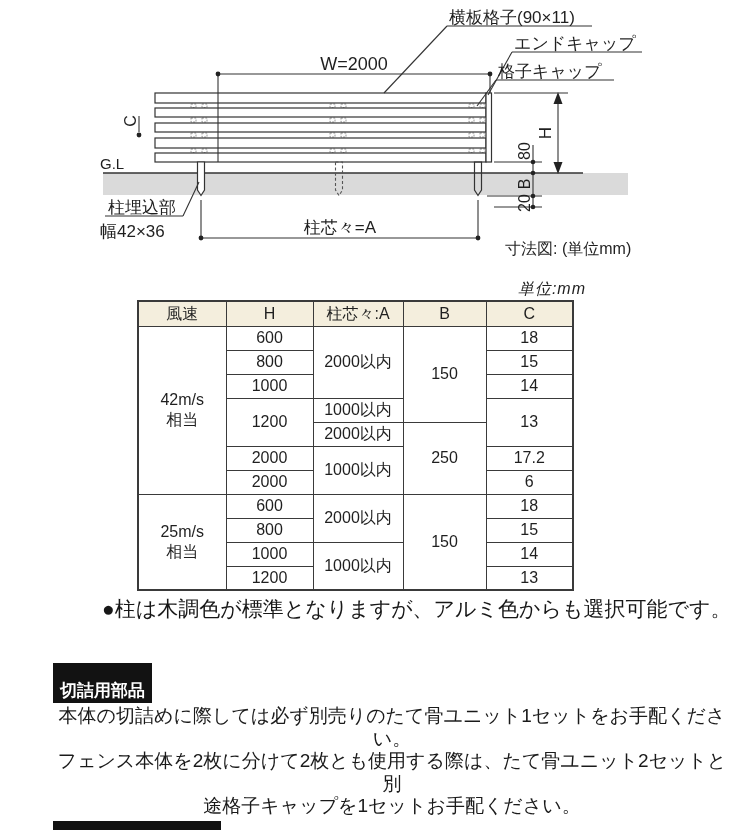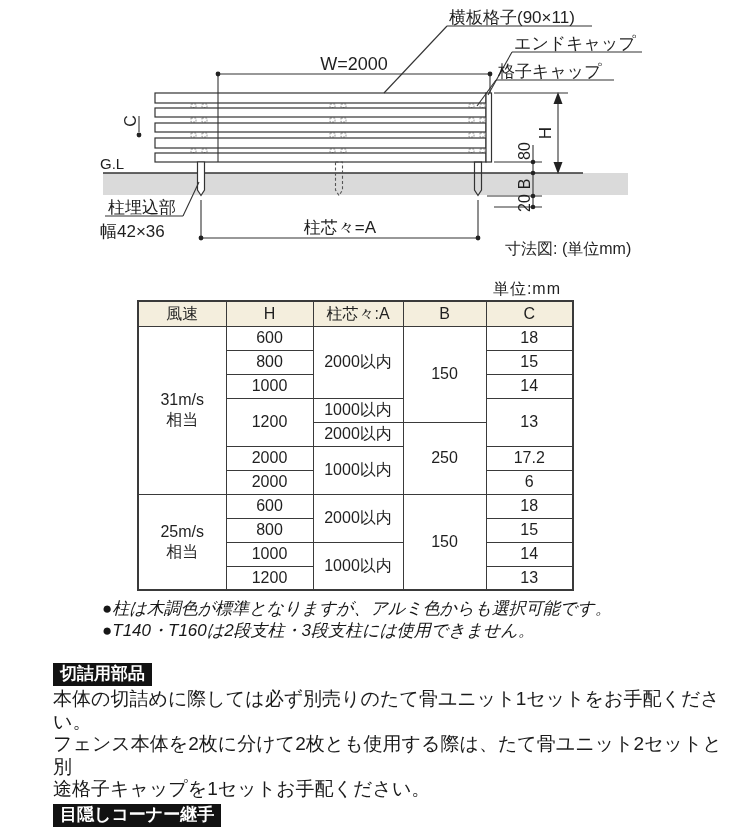--- a/index.html
+++ b/index.html
@@ -7,42 +7,42 @@
   body { width:740px; height:830px; position:relative; overflow:hidden;
          font-family:"Liberation Sans","DejaVu Sans",sans-serif; color:#1f1f1f; }
 
   .abs { position:absolute; }
 
   
   #diagram { left:0; top:0; }
   #diagram text { fill:#1f1f1f; font-family:"Liberation Sans","DejaVu Sans",sans-serif; }
 
   
-  #unit-label { left:126px; top:279px; width:435px; text-align:right;
-                font-size:16px; letter-spacing:1px; }
+  #unit-label { left:151px; top:279px; width:435px; text-align:right;
+                font-size:16px; letter-spacing:1px;font-style:italic; }
 
   
   #spec-table-wrap { left:137px; top:300px; }
   table.spec { border-collapse:collapse; table-layout:fixed; width:435px;
                border:2px solid #3a3a3a; }
   table.spec td { border:1.6px solid #3a3a3a; text-align:center; vertical-align:middle;
                   font-size:16px; padding:0; height:24px; line-height:1.25;
                   white-space:pre-line; }
   table.spec tr.head td { background:#f4eedd; height:25px; font-size:16px; }
 
   
-  #notes { left:102px; top:598px; font-size:17px; line-height:22px; color:#171717;font-style:italic; }
+  #notes { left:102px; top:598px; font-size:21px; line-height:22px; color:#171717; }
 
   
   #sections { left:53px; top:663px; width:678px; }
   .sec-header { display:inline-block; background:#121212; color:#ffffff;
-                font-size:17px; font-weight:bold; padding:1px 7px 3px 7px;
+                font-size:17px; font-weight:bold; padding:18px 7px 3px 7px;
                 line-height:19px; }
   .sec-body { font-size:19px; line-height:22.5px; color:#1a1a1a; margin:2px 0 3px 0;
-              white-space:pre-line; }
+              white-space:pre-line;text-align:center; }
   #section-2 { margin-top:1px; }
 </style>
 </head>
 <body>
 
 <svg id="diagram" class="abs" width="740" height="272" viewBox="0 0 740 272">
 
   <g>
     <rect x="103" y="173" width="525" height="22" fill="#dadada"></rect>
     <line x1="103" y1="173" x2="583" y2="173" stroke="#333" stroke-width="1.6"></line>
@@ -173,21 +173,21 @@
     </colgroup>
     <tbody>
       <tr class="head">
         <td>風速</td>
         <td>H</td>
         <td>柱芯々:A</td>
         <td>B</td>
         <td>C</td>
       </tr>
       <tr>
-        <td rowspan="7">31m/s
+        <td rowspan="7">42m/s
 相当</td>
         <td>600</td>
         <td rowspan="3">2000以内</td>
         <td rowspan="4">150</td>
         <td>18</td>
       </tr>
       <tr>
         <td>800</td>
         <td>15</td>
       </tr>
@@ -233,21 +233,20 @@
       <tr>
         <td>1200</td>
         <td>13</td>
       </tr>
     </tbody>
   </table>
 </div>
 
 <div id="notes" class="abs">
   <div>●柱は木調色が標準となりますが、アルミ色からも選択可能です。</div>
-  <div>●T140・T160は2段支柱・3段支柱には使用できません。</div>
 </div>
 
 <div id="sections" class="abs">
   <div id="section-1">
     <div class="sec-header">切詰用部品</div>
     <div class="sec-body">本体の切詰めに際しては必ず別売りのたて骨ユニット1セットをお手配ください。
 フェンス本体を2枚に分けて2枚とも使用する際は、たて骨ユニット2セットと別
 途格子キャップを1セットお手配ください。</div>
   </div>
   <div id="section-2">

